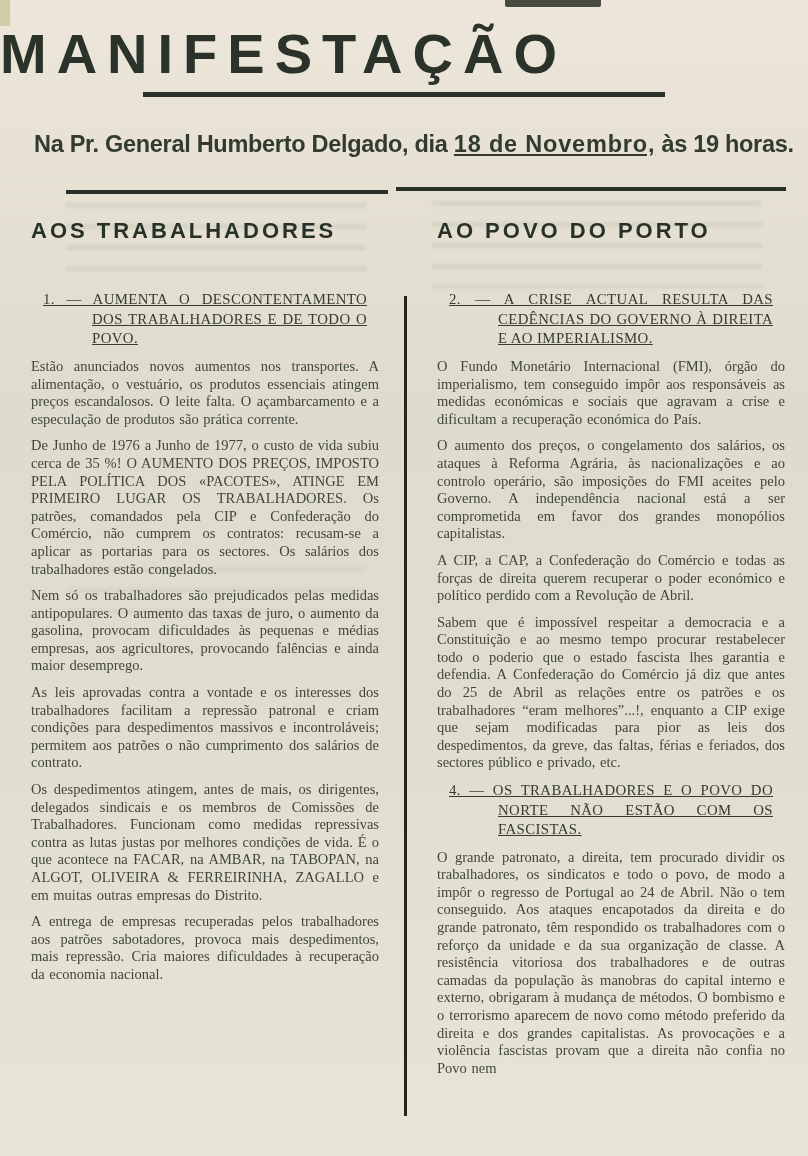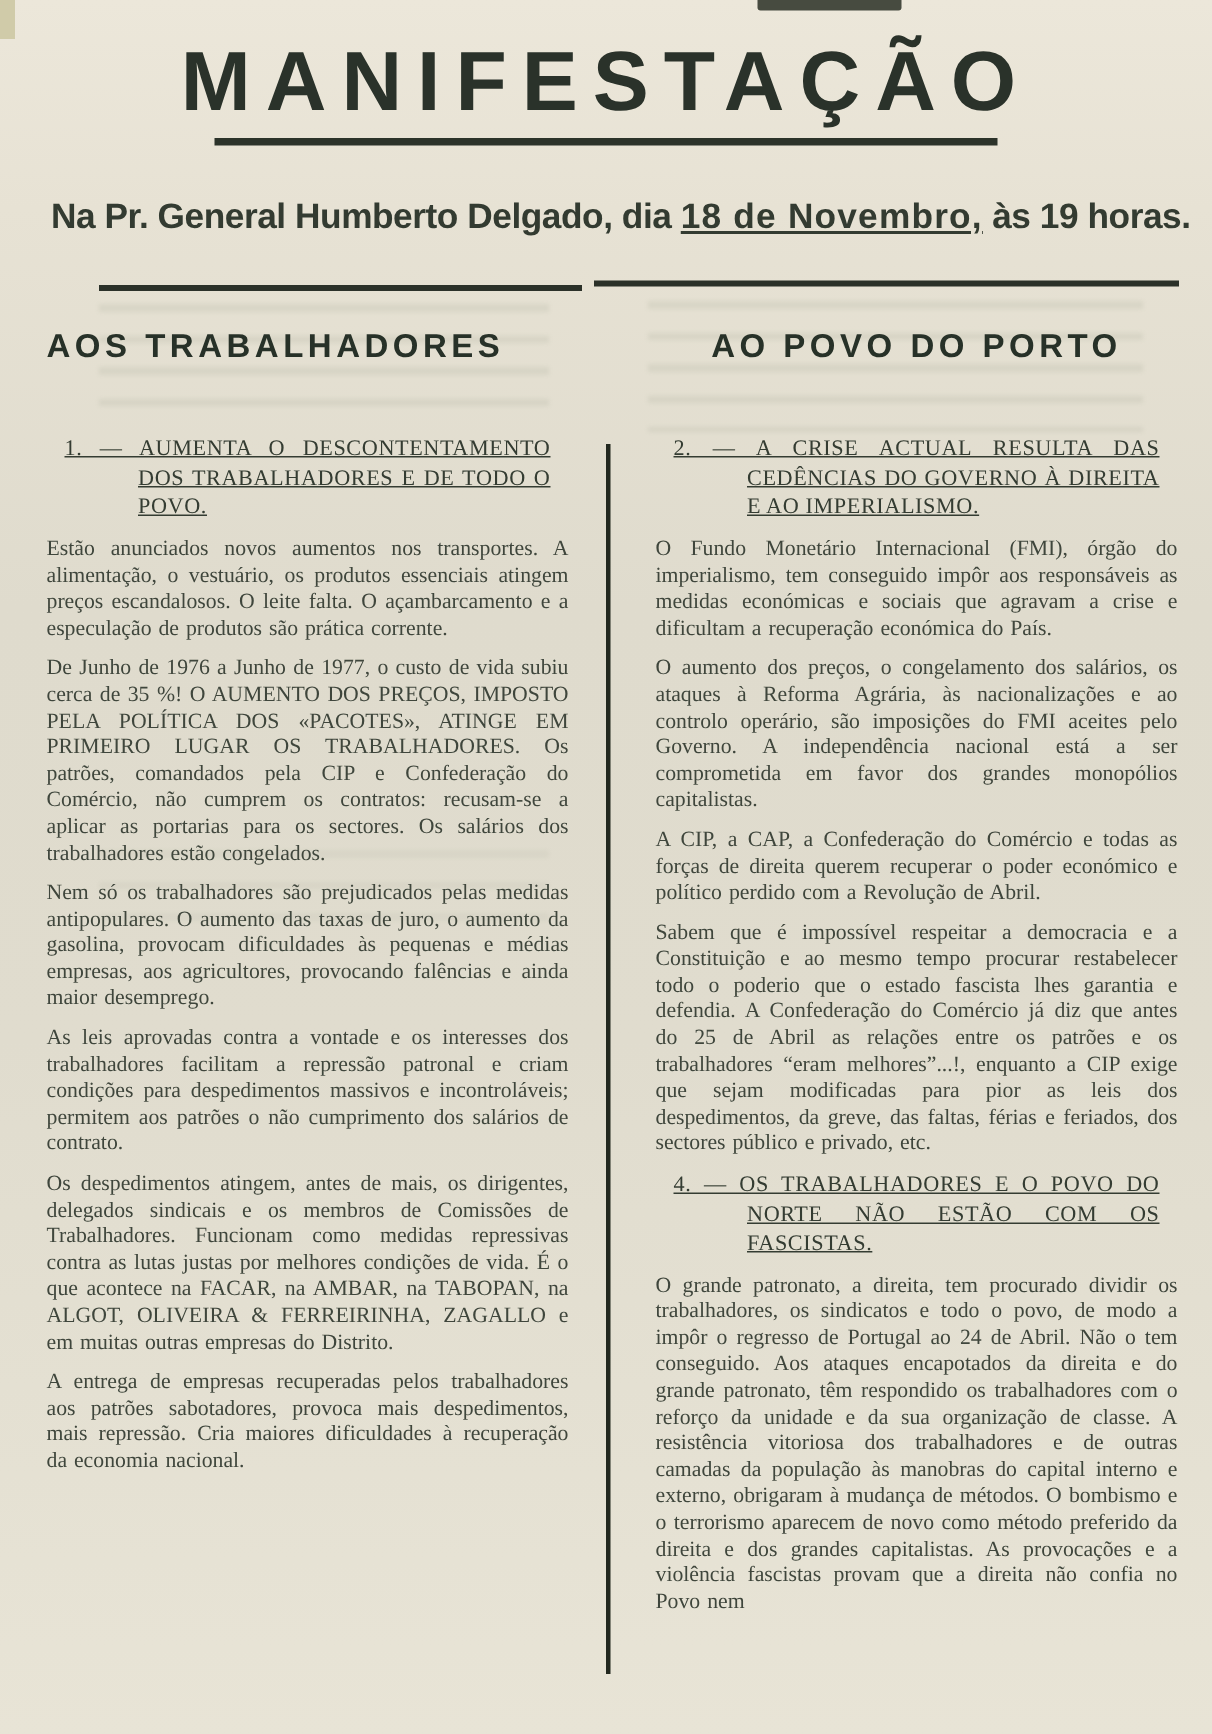--- a/index.html
+++ b/index.html
@@ -15,21 +15,21 @@
   
   .smudge-top{position:absolute;top:0;left:505px;width:96px;height:7px;background:#474b40;border-radius:0 0 2px 2px;}
   .smudge-corner{position:absolute;top:0;left:0;width:10px;height:26px;background:#c9c49c;opacity:.8;}
   .ghost{position:absolute;opacity:.12;filter:blur(1.4px);
     background:repeating-linear-gradient(180deg,transparent 0 7px,#7d8670 7px 12px,transparent 12px 21px);}
   .ghost.g1{top:196px;left:66px;width:300px;height:88px;}
   .ghost.g2{top:194px;left:432px;width:330px;height:94px;}
   .ghost.g3{top:560px;left:66px;width:300px;height:60px;opacity:.07;}
 
   .title{
-    margin:26px 0 0;padding:0;text-align:center;
+    margin:26px 0 0;padding:0;
     font-family:"Liberation Sans", sans-serif;
     font-size:56px;font-weight:bold;letter-spacing:10px;
     color:#2a322a;line-height:1.0;
   }
   .title-rule{width:522px;height:5px;background:#2c332a;margin:10px auto 0;}
   .subtitle{
     margin:34px 0 0;padding:0 34px;white-space:nowrap;
     font-family:"Liberation Sans", sans-serif;
     font-size:23.5px;font-weight:700;letter-spacing:-0.3px;
     color:#333b31;
@@ -42,21 +42,21 @@
   .col-divider{position:absolute;top:296px;left:404px;width:3px;height:820px;background:#22281f;}
 
   .columns{position:absolute;top:218px;left:31px;width:754px;display:flex;gap:58px;}
   .col{flex:1 1 0;min-width:0;}
   .col-header{
     margin:0 0 46px;padding:0;
     font-family:"Liberation Sans", sans-serif;
     font-size:22px;font-weight:bold;letter-spacing:3px;
     color:#273128;line-height:1.2;
   }
-  .col-header.right-align{text-align:center;}
+  .col-header.right-align{text-align:left;}
 
   .section{margin:0 0 2px;}
   .sec-heading{
     margin:0 12px 9px;padding-left:49px;text-indent:-49px;
     font-size:14.8px;line-height:1.32;letter-spacing:0.4px;
     color:#343c32;text-align:justify;text-decoration:underline;
   }
   .body-para{
     margin:0 0 9px;
     font-size:14.5px;line-height:17.6px;

